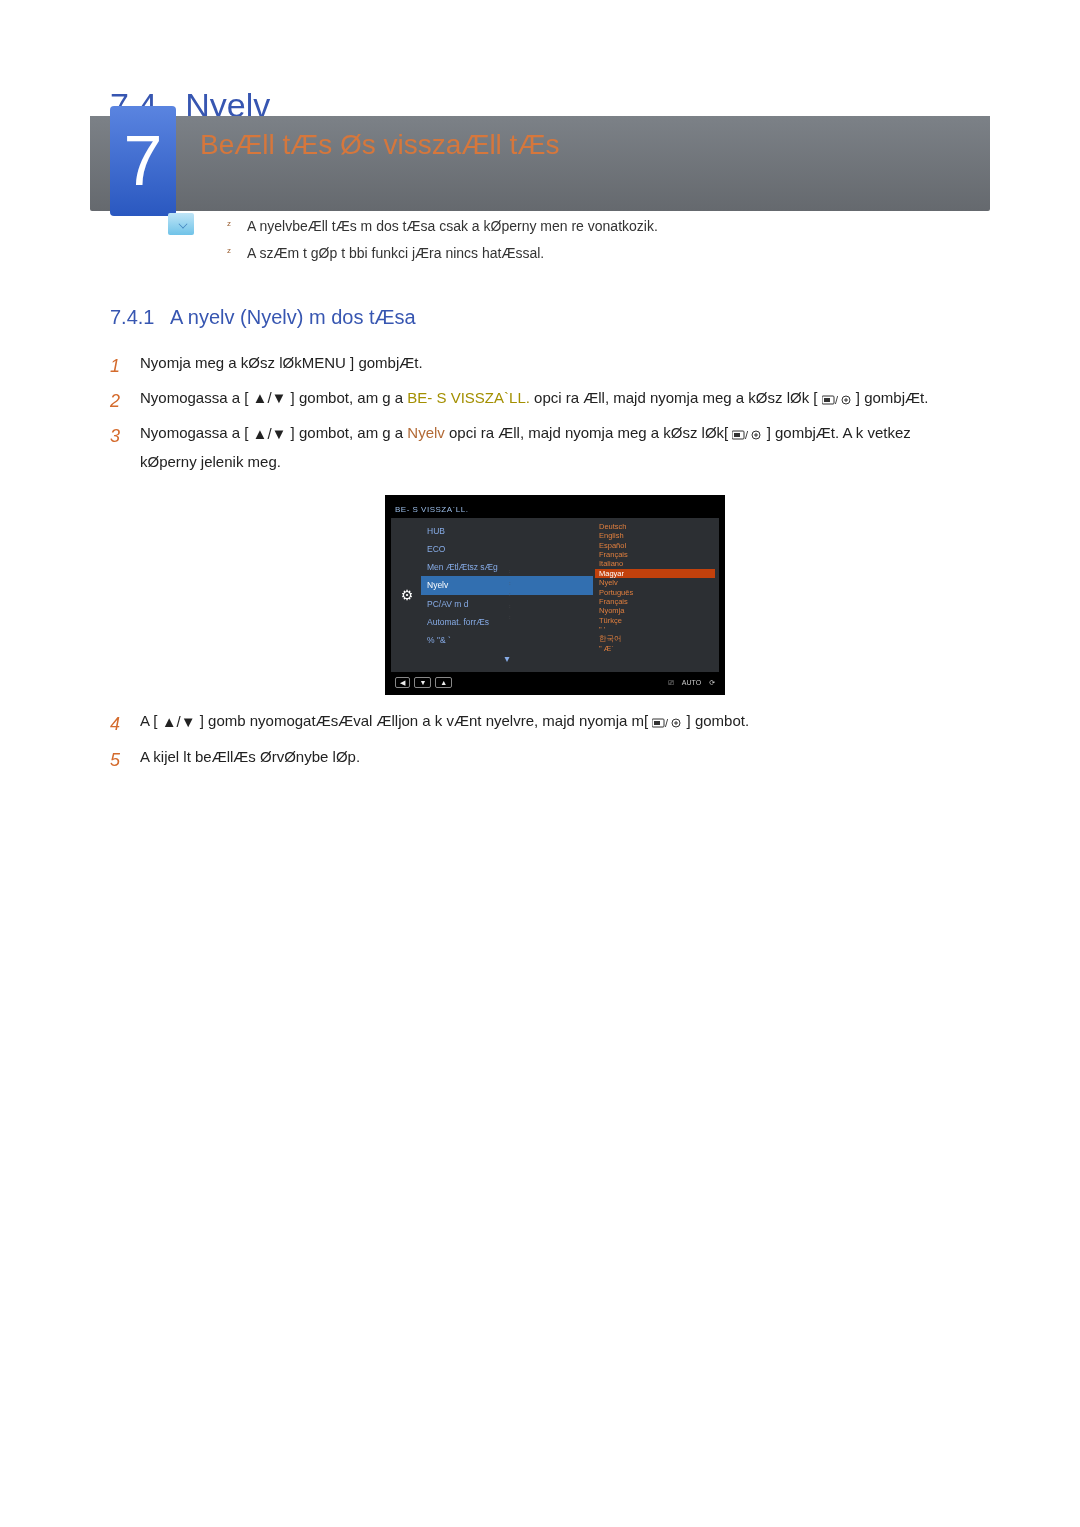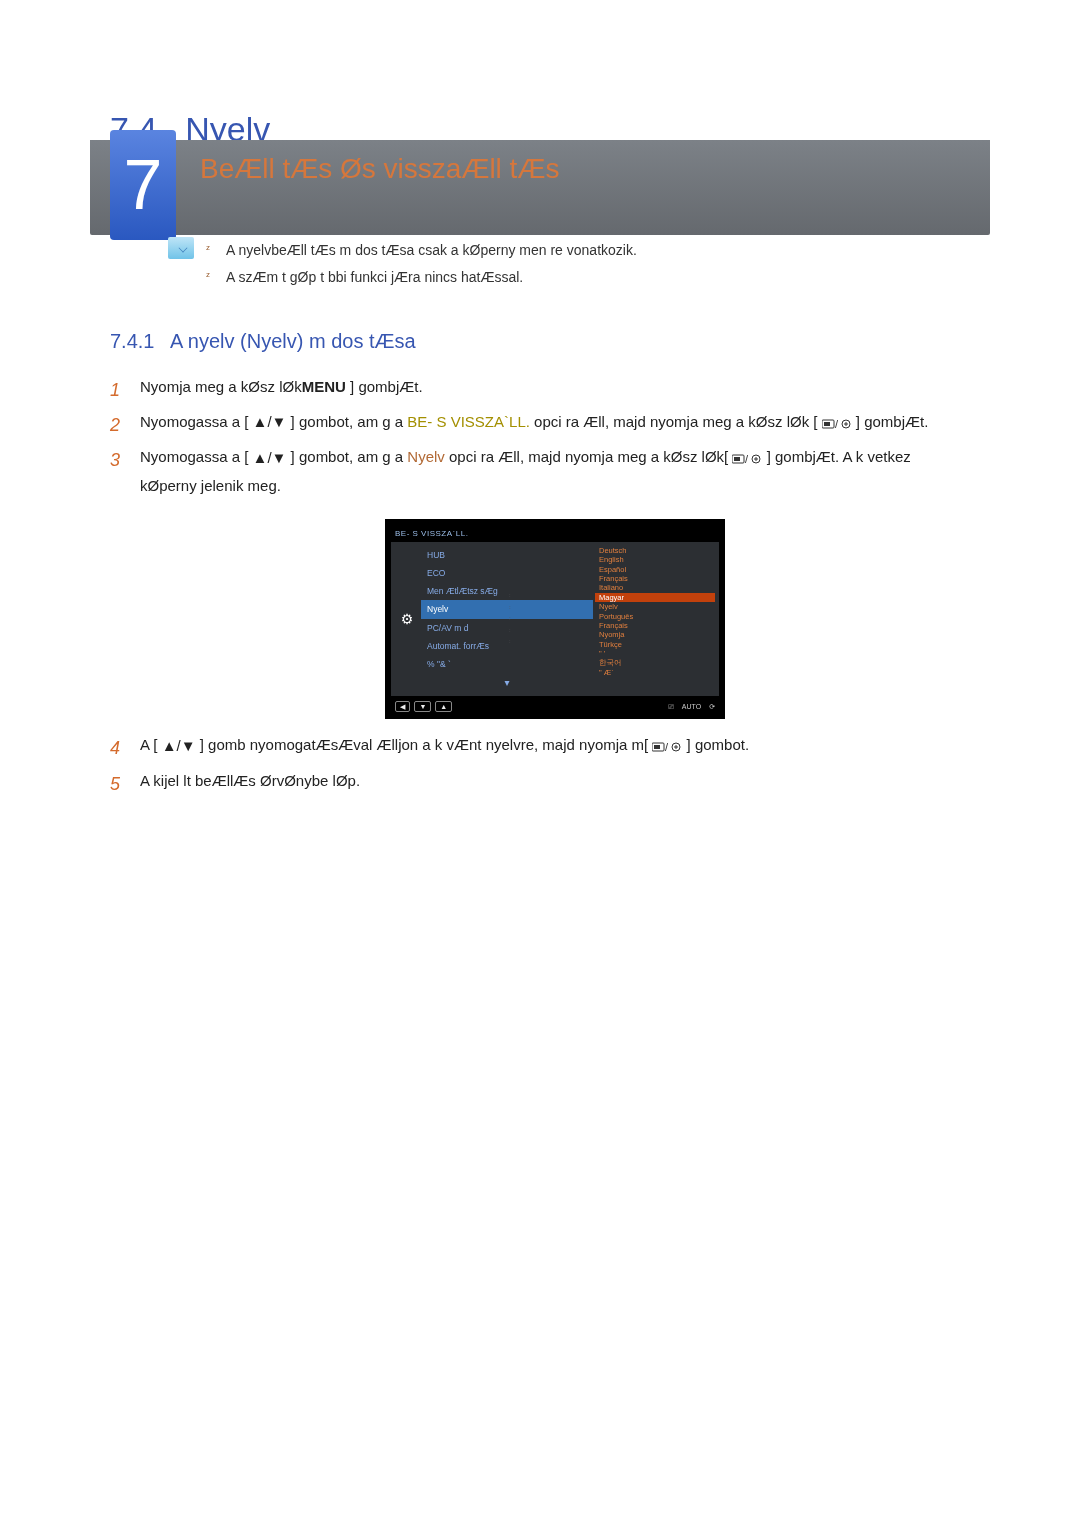--- a/index.html
+++ b/index.html
@@ -2,26 +2,26 @@
 <html><head>
 <meta charset="utf-8">
 <style>
   *{box-sizing:border-box;margin:0;padding:0}
   html,body{width:1080px;height:1527px;font-family:Arial,Helvetica,sans-serif;background:#fff;color:#222}
   .page{position:relative;width:1080px;height:1527px;padding:0 110px 0 110px}
   .top-bar{position:absolute;top:30px;left:90px;right:90px;height:95px;background:linear-gradient(#7c8187,#65696e);border-radius:0 0 2px 2px}
   .chapter-tab{position:absolute;top:20px;left:110px;width:66px;height:110px;background:linear-gradient(#5a84e0,#2a58c0);border-radius:4px;display:flex;align-items:center;justify-content:center}
   .chapter-tab span{color:#fff;font-size:70px;font-weight:300}
   .chapter-title{position:absolute;top:43px;left:200px;color:#d6773c;font-size:28px;font-weight:400}
-  .section{margin-top:110px}
+  .section{margin-top:86px}
   .sect-head{display:flex;align-items:baseline;gap:28px;padding-bottom:10px;border-bottom:1px solid #ccc}
   .sect-num{color:#3756b1;font-size:34px;font-weight:400}
   .sect-title{color:#3756b1;font-size:34px;font-weight:400}
   .intro{margin-top:34px;font-size:15px;color:#333}
-  .note-box{display:flex;gap:12px;margin:26px 0 0 58px}
+  .note-box{display:flex;gap:33px;margin:26px 0 0 58px}
   .note-icon{width:26px;height:22px;background:linear-gradient(#bfe5f7,#70c3e8);border-radius:2px;position:relative;flex:0 0 26px}
   .note-icon::after{content:"";position:absolute;right:2px;top:2px;width:16px;height:16px;border:2px solid #2a6cb0;border-left:none;border-top:none;transform:rotate(45deg) scale(.35);opacity:.8}
   .note-list{font-size:14px;color:#333;line-height:1.9}
   .note-list li{list-style:none;position:relative;padding-left:20px}
   .note-list li::before{content:"z";position:absolute;left:0;top:3px;color:#9a5e30;font-size:8px}
   .subsect{margin-top:40px}
   .sub-head{color:#3756b1;font-size:20px;margin-bottom:20px}
   ol.steps{list-style:none;counter-reset:s;font-size:15px;line-height:1.9}
   ol.steps>li{counter-increment:s;position:relative;padding-left:30px;margin-bottom:6px}
   ol.steps>li::before{content:counter(s);position:absolute;left:0;color:#d46b2d;font-style:italic;font-size:18px}
@@ -77,21 +77,21 @@
 
     <div class="subsect">
       <div class="sub-head">
         <span>7.4.1</span>
         &nbsp;
         <span>A nyelv (Nyelv) m dos tÆsa</span>
       </div>
 
       <ol class="steps">
         <li>
-          <span>Nyomja meg a kØsz lØk</span><b style="font-weight:700">MENU</b>
+          <span>Nyomja meg a kØsz lØk</span><b style="font-weight:400">MENU</b>
           <span>] gombjÆt.</span>
         </li>
         <li>
           <span>Nyomogassa a [</span>
           <span class="icn udarr">▲/▼</span>
           <span>] gombot, am g a</span>
           <span class="hl-green">BE- S VISSZA`LL.</span>
           <span> opci ra Æll, majd nyomja meg a kØsz lØk [</span>
           <span class="icn-btns"><svg width="30" height="12">
                 <rect x="0" y="2" width="12" height="8" rx="1" fill="none" stroke="#333"></rect>

